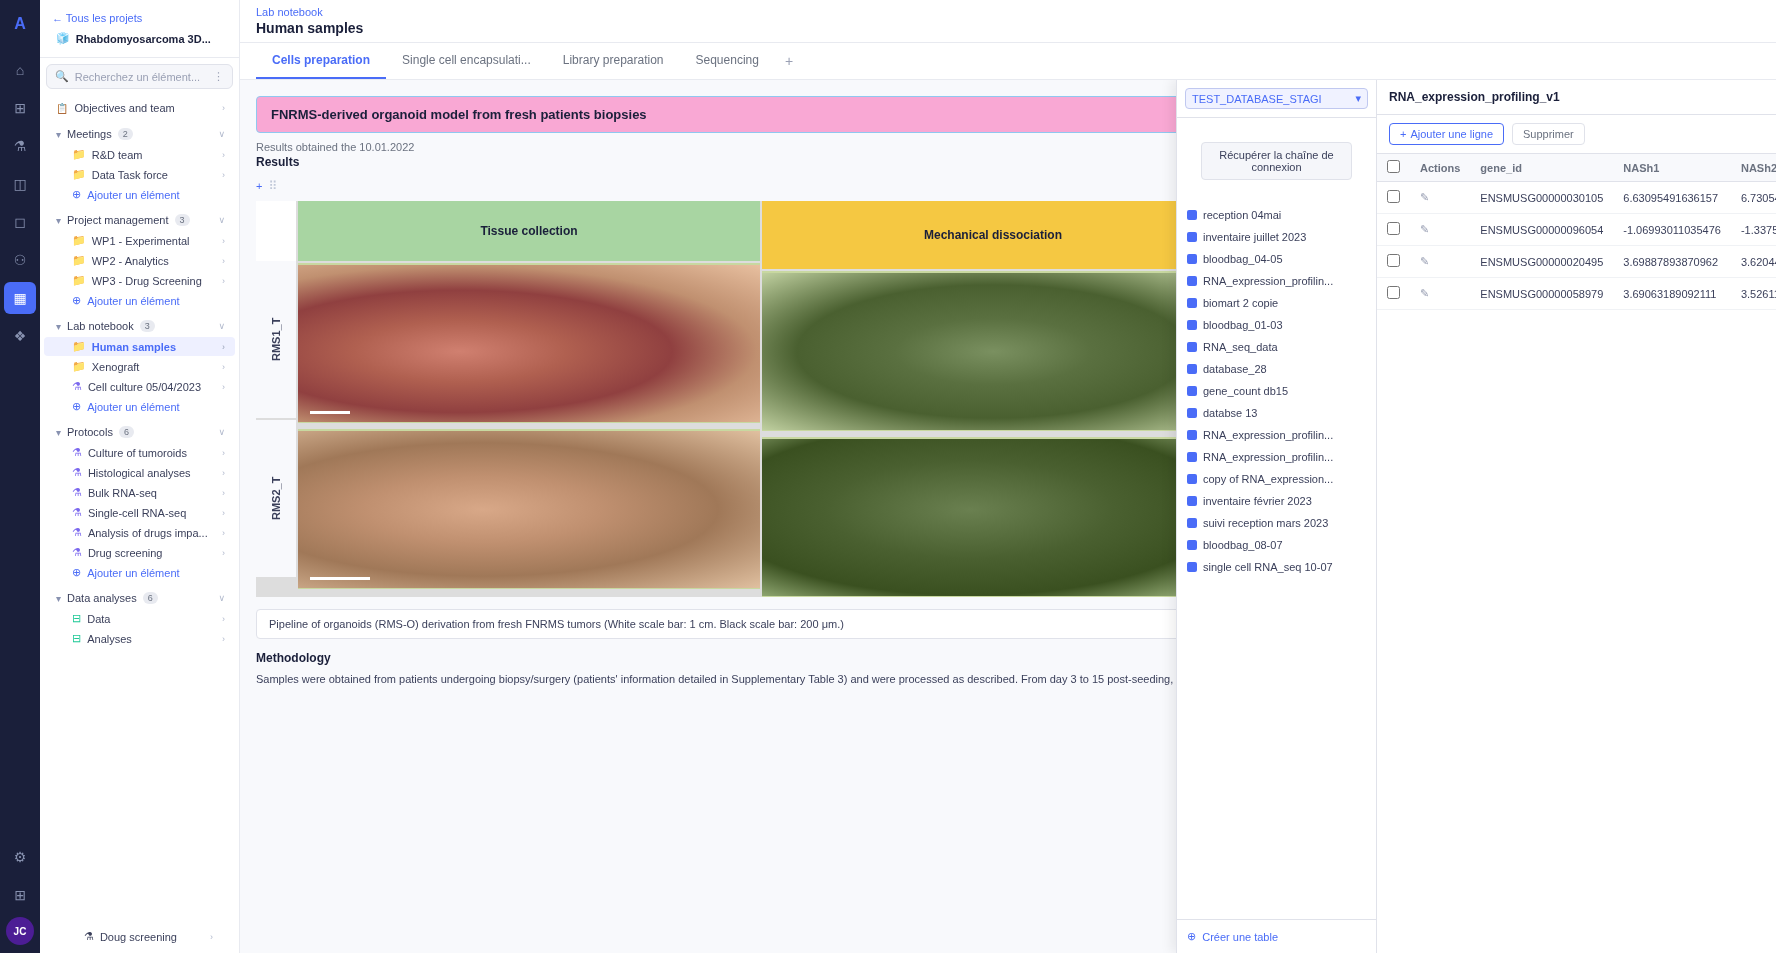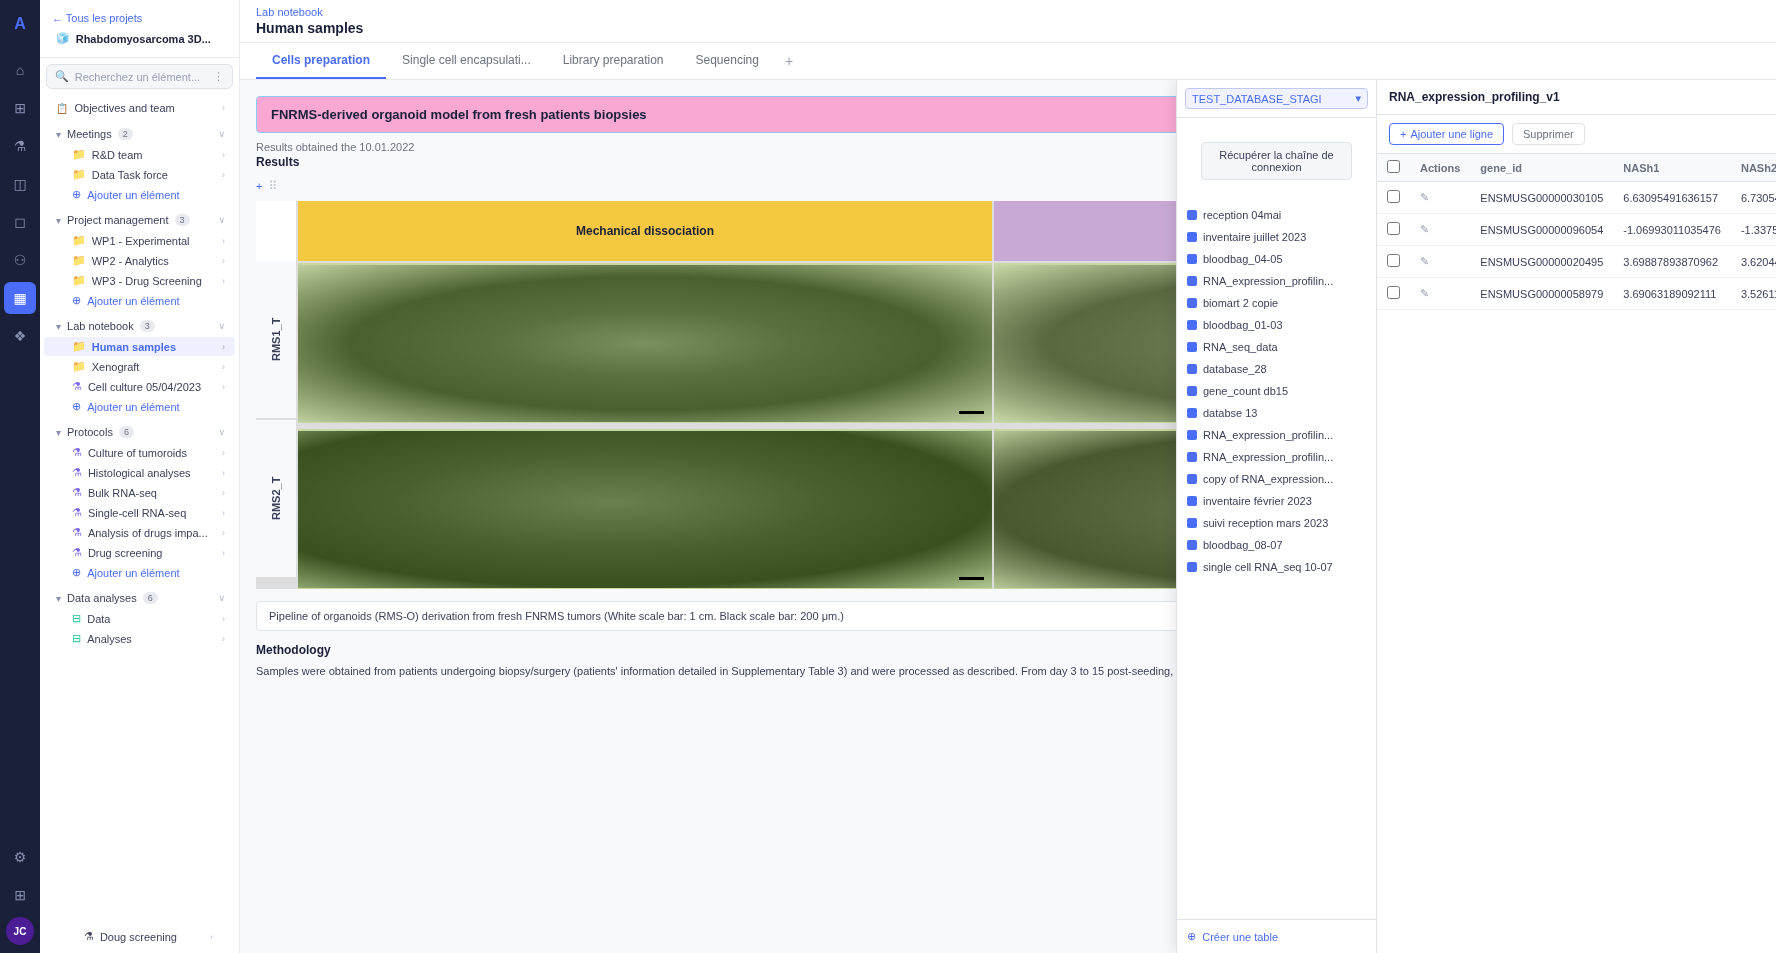--- a/index.html
+++ b/index.html
@@ -559,23 +559,39 @@
 
     <div style="display: flex; margin-bottom: 12px; gap: 2px; background: #ddd;">
 
       <div style="display: flex; flex-direction: column; width: 40px;">
         <div style="height: 60px; background: #fff;"></div>
         <div class="row-label" style="height:157px; writing-mode: vertical-lr; transform: rotate(180deg); background: #f8f9fc; display:flex; align-items:center; justify-content:center; font-size:11px; font-weight:600; color:#3a3f5a; padding:4px;">RMS1_T</div>
         <div style="height: 2px; background: #ddd;"></div>
         <div class="row-label" style="height:157px; writing-mode: vertical-lr; transform: rotate(180deg); background: #f8f9fc; display:flex; align-items:center; justify-content:center; font-size:11px; font-weight:600; color:#3a3f5a; padding:4px;">RMS2_T</div>
       </div>
 
-
       <div style="flex: 1; display: flex; flex-direction: column; gap: 2px;">
-        <div class="grid-header mech" style="height: 60px;">
+        <div class="grid-header" style="background: #a8d5a2; height: 60px;">
+          <span>Tissue collection</span>
+        </div>
+        <div class="img-cell">
+          <div class="micro-tissue" style="width:100%; height:157px; background: radial-gradient(ellipse at 35% 55%, #d08070 0%, #b06050 25%, #904040 50%, #c09070 70%, #e8c0a0 100%); position:relative;">
+            <div class="scale-bar" style="bottom:8px; left:12px; width:40px; height:3px; background:#fff; position:absolute;"></div>
+          </div>
+        </div>
+        <div style="height:2px; background:#ddd;"></div>
+        <div class="img-cell">
+          <div style="width:100%; height:157px; background: radial-gradient(ellipse at 40% 50%, #d8a888 0%, #c09070 30%, #a07858 60%, #e0c0a0 100%); position:relative;">
+            <div style="position:absolute; bottom:8px; left:12px; width:60px; height:3px; background:#fff;"></div>
+          </div>
+        </div>
+      </div>
+
+      <div style="flex: 1; display: flex; flex-direction: column; gap: 2px;">
+        <div class="grid-header mech" style="height: 68px;">
           <span>Mechanical dissociation</span>
         </div>
         <div class="img-cell">
           <div style="width:100%; height:157px; background: radial-gradient(ellipse at 50% 50%, #7a9060 0%, #5a7040 30%, #4a6030 60%, #c0d0a0 100%); position:relative;">
             <div style="position:absolute; bottom:8px; right:8px; width:25px; height:3px; background:#000;"></div>
           </div>
         </div>
         <div style="height:2px; background:#ddd;"></div>
         <div class="img-cell">
           <div style="width:100%; height:157px; background: radial-gradient(ellipse at 45% 45%, #6a8050 0%, #4a6030 40%, #3a5020 70%, #b0c890 100%); position:relative;">

